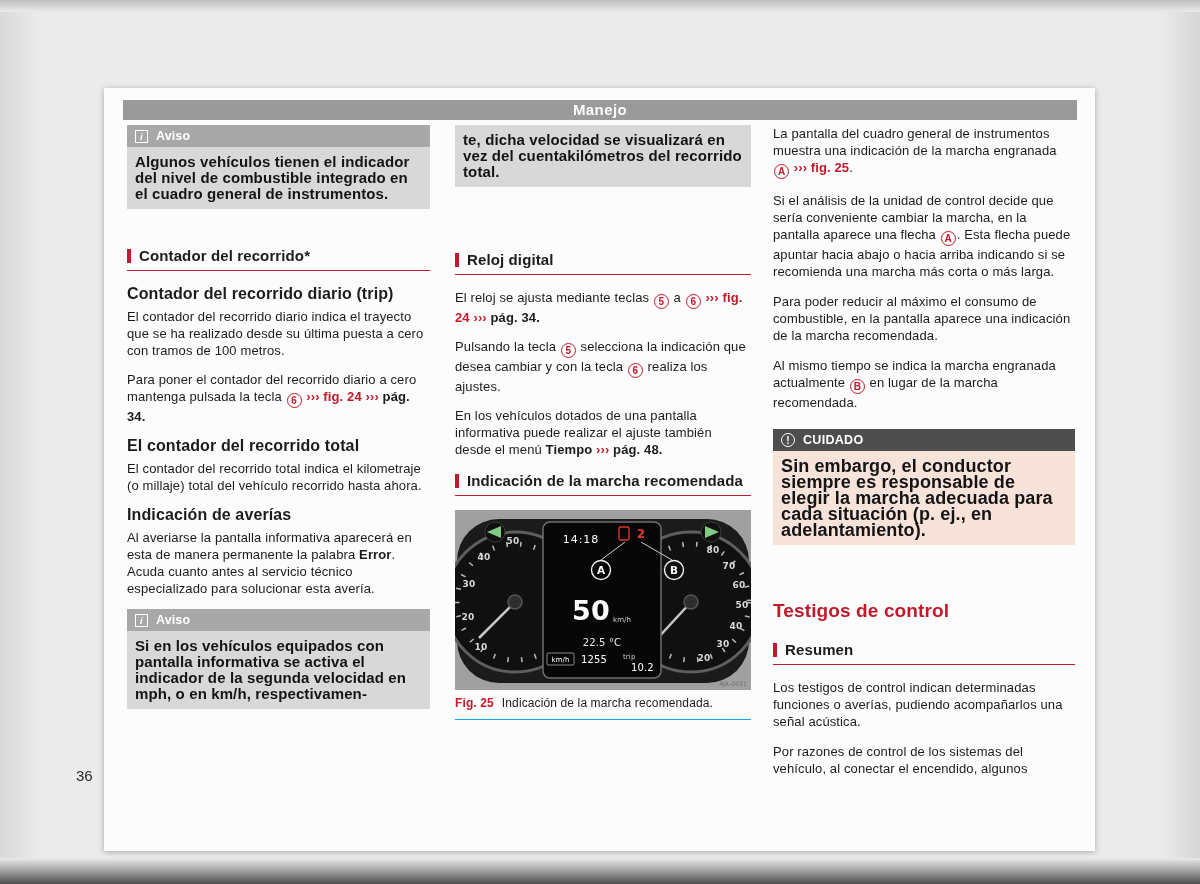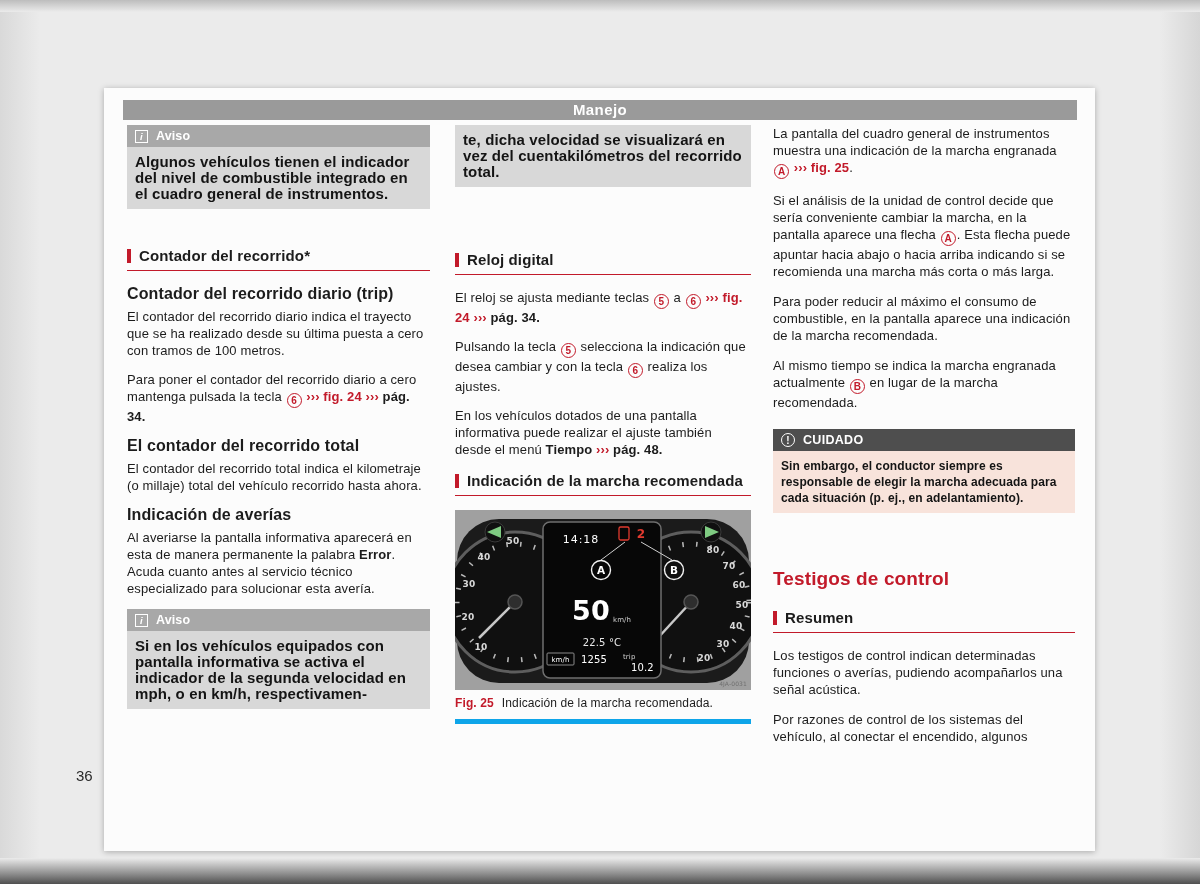--- a/index.html
+++ b/index.html
@@ -47,21 +47,21 @@
   .notice-body { background:var(--notice-body-bg,#d8d8d8); padding:7px 8px;
     font-weight:bold; font-size:15px; line-height:16px; color:#141414; }
   .notice.second { margin-top:8px; margin-bottom:0; }
   .cont-box { margin-bottom:64px; }
 
   .caution { margin:18px 0 54px 0; }
   .caution-header { background:var(--caution-header-bg,#4e4e4e); color:#fff; height:22px;
     display:flex; align-items:center; gap:8px; padding:0 8px; font-weight:bold; font-size:12.5px;
     letter-spacing:.3px; }
   .caution-body { background:var(--caution-body-bg,#f8e3db); padding:7px 8px;
-    font-weight:bold; font-size:12px; line-height:16px; color:#141414; }
+    font-weight:bold; font-size:18px; line-height:16px; color:#141414; }
 
   .icon-square { width:13px; height:13px; border:1.2px solid #fff; display:inline-flex;
     align-items:center; justify-content:center; font-size:9.5px; font-weight:bold;
     font-style:italic; flex:0 0 auto; }
   .icon-circle { width:14px; height:14px; border:1.3px solid #fff; border-radius:50%;
     display:inline-flex; align-items:center; justify-content:center; font-size:10px;
     font-weight:bold; flex:0 0 auto; }
 
   .sg-n {}
   .sg-b { font-weight:bold; }
@@ -71,21 +71,21 @@
     border-radius:50%; color:var(--accent,#c21a2a); font-size:10px; font-weight:bold;
     align-items:center; justify-content:center; vertical-align:-3px; margin:0 1px;
     letter-spacing:0; }
 
   .mt-heading { margin-top:14px; }
 
   .figure { width:296px; height:180px; }
   .figure svg { display:block; width:296px; height:180px; }
   svg text { font-family:"DejaVu Sans", sans-serif; }
   .fig-caption { font-size:12px; line-height:15px; padding:6px 0 8px 0;
-    border-bottom:5px solid #0ea5e9; color:#1c1c1c; }
+    border-bottom:1px solid #0ea5e9; color:#1c1c1c; }
 </style>
 </head>
 <body>
 
 <div class="bg-top"></div>
 <div class="bg-bottom"></div>
 <div class="sheet"></div>
 <div class="banner">
   <span>Manejo</span>
 </div>

